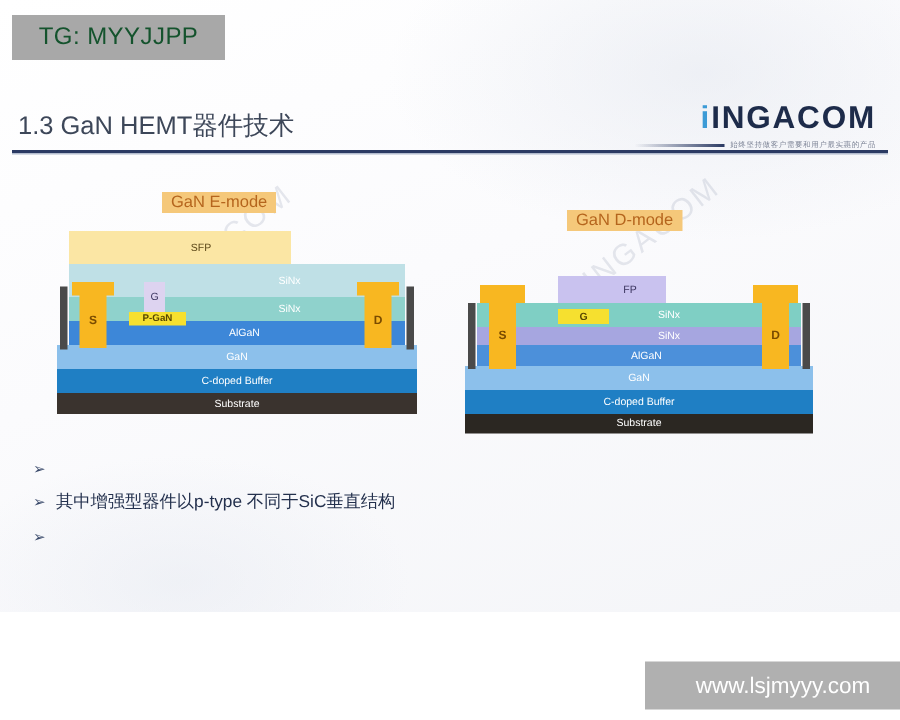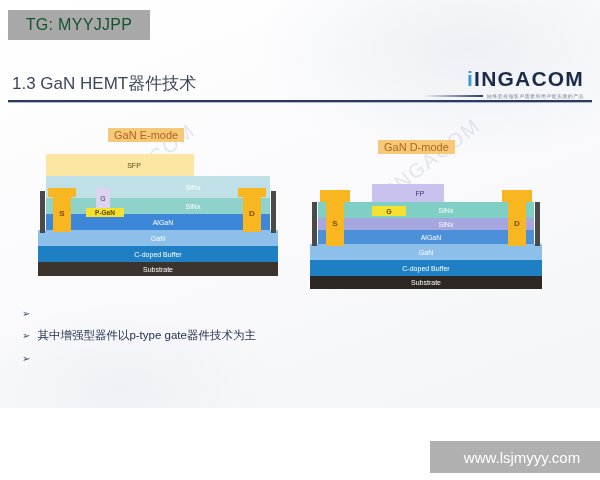--- a/index.html
+++ b/index.html
@@ -345,21 +345,21 @@
       </div>
     </div>
   </div>
 
   <div id="bullets">
     <div class="bullet">
       <span class="arrow">➢</span>
     </div>
     <div class="bullet">
       <span class="arrow">➢</span>
-      <span>其中增强型器件以p-type gate器件技术为主</span>
+      <span>其中增强型器件以p-type 不同于SiC垂直结构</span>
     </div>
     <div class="bullet">
       <span class="arrow">➢</span>
     </div>
   </div>
 
 </div>
 
 <div id="lower-white"></div>
 

